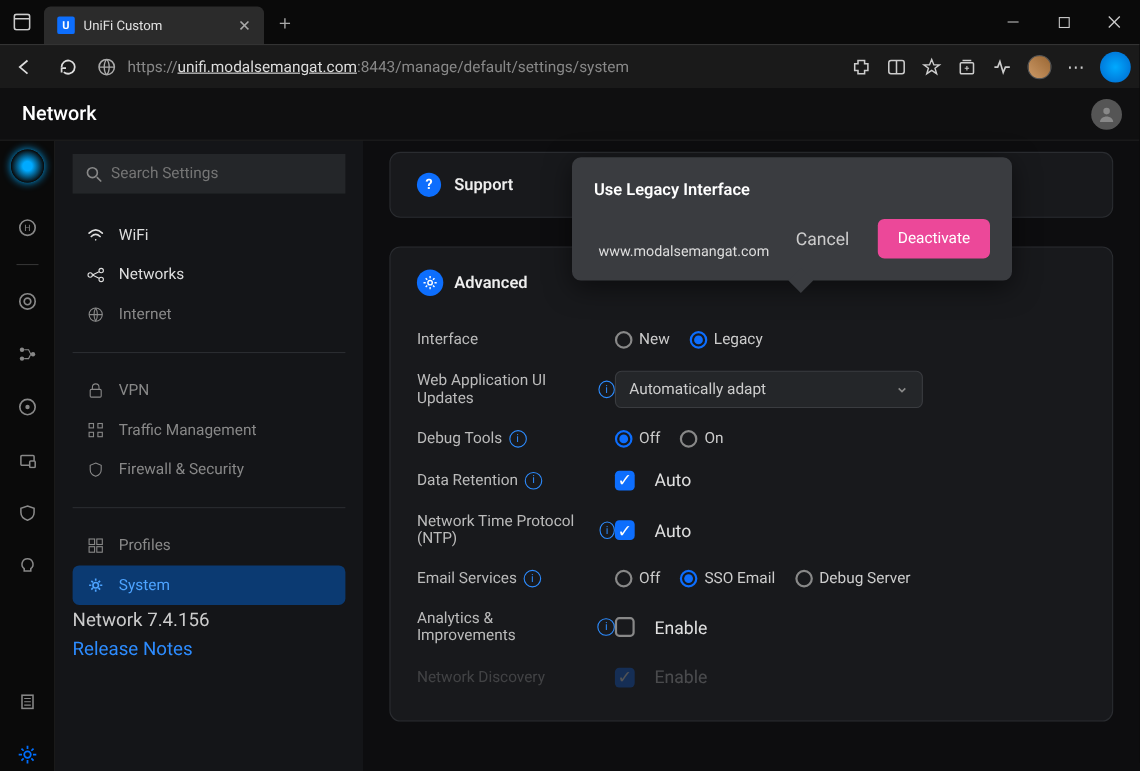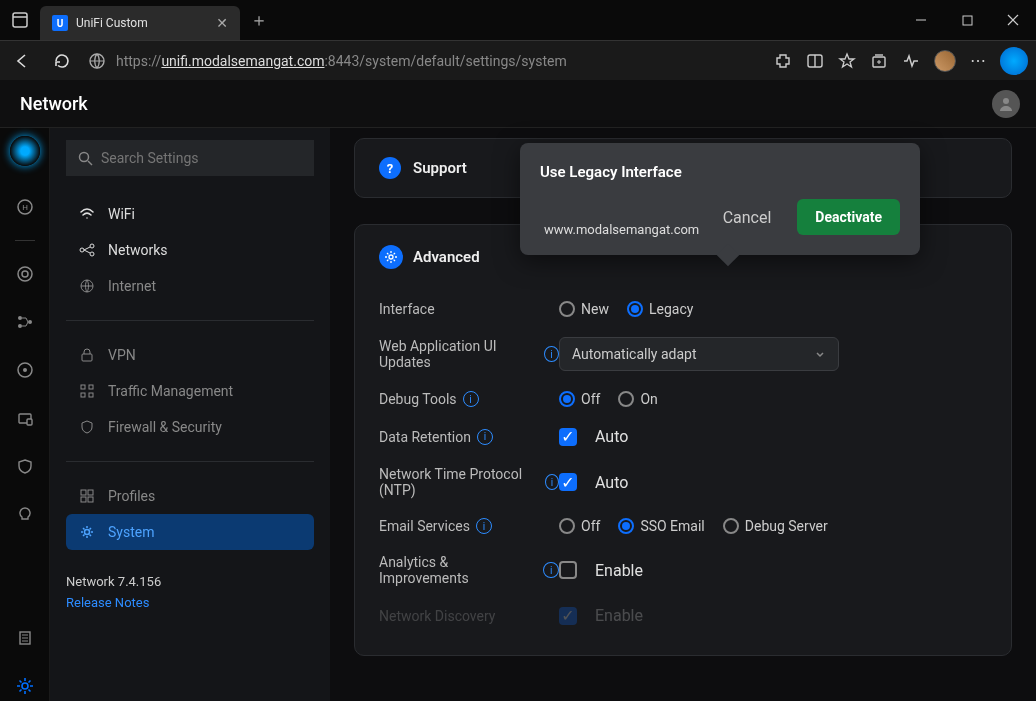--- a/index.html
+++ b/index.html
@@ -41,21 +41,21 @@
 
 .sidebar { width:280px; background:#141518; padding:12px 16px; overflow:hidden; }
 .search-box { background:#242629; border-radius:0; height:36px; display:flex; align-items:center; padding:0 12px; gap:8px; color:#888; margin-bottom:16px; }
 .search-box input { background:none; border:none; outline:none; color:#ddd; font-size:14px; flex:1; }
 .nav-group { padding:4px 0; }
 .nav-item { display:flex; align-items:center; gap:12px; padding:10px 12px; border-radius:6px; color:#888; font-size:14px; cursor:pointer; }
 .nav-item.enabled { color:#ddd; }
 .nav-item.selected { background:#0b3a72; color:#4da3ff; }
 .nav-sep { height:1px; background:#2a2c30; margin:12px 0; }
 .nav-icon { width:18px; display:flex; justify-content:center; }
-.version-block { margin-top:20px; font-size:13px; }
+.version-block { font-size:17px; }
 .version-label { color:#ccc; }
 .release-link { color:#2d8cff; cursor:pointer; margin-top:6px; display:block;}
 
 .content { flex:1; background:#0d0d0f; padding:0 24px; overflow:hidden; position:relative; }
 .panel { background:#18191c; border:1px solid #2a2c30; border-radius:10px; margin-top:26px; padding:20px 24px; }
 .panel.support { height:60px; display:flex; align-items:center; gap:12px; padding:0 24px; margin-top:10px; }
 .panel-header { display:flex; align-items:center; gap:10px; margin-bottom:22px; }
 .panel-title { font-size:15px; font-weight:600; color:#eee; }
 .gear-ic { width:24px; height:24px; border-radius:50%; background:#0d6efd; display:flex; align-items:center; justify-content:center; font-size:14px; }
 .help-ic { width:22px; height:22px; border-radius:50%; background:#0d6efd; color:#fff; display:flex; align-items:center; justify-content:center; font-size:13px; font-weight:bold; }
@@ -73,21 +73,21 @@
 .select-box { background:#242629; border:1px solid #3a3c40; border-radius:6px; padding:8px 12px; min-width:280px; display:flex; align-items:center; justify-content:space-between; font-size:14px; color:#ccc; cursor:pointer; }
 .fade-row { opacity:0.25; }
 
 
 .modal { position:absolute; top:143px; left:520px; width:400px; background:#3a3c40; border-radius:8px; padding:20px; box-shadow:0 6px 24px rgba(0,0,0,0.5); z-index:50; }
 .modal-title { font-size:15px; font-weight:600; color:#fff; margin-bottom:6px; }
 .modal-body { font-size:14px; color:#ccc; line-height:1.45; }
 .modal-foot { display:flex; justify-content:flex-end; gap:12px; margin-top:18px; align-items:center; }
 .modal-url { position:absolute; left:24px; bottom:18px; font-size:13px; color:#ddd; }
 .btn-cancel { color:#ccc; font-size:16px; padding:8px 14px; cursor:pointer; }
-.btn-danger { background:#15803d; color:#fff; font-size:14px; padding:10px 18px; border-radius:6px; cursor:pointer; border:none;font-weight:bold; }
+.btn-danger { background:#ec4899; color:#fff; font-size:14px; padding:10px 18px; border-radius:6px; cursor:pointer; border:none; }
 .modal-arrow { position:absolute; bottom:-8px; left:200px; width:16px; height:16px; background:#3a3c40; transform:rotate(45deg); }
 
 svg { display:block; }
 </style>
 </head>
 <body>
 
 <div class="titlebar">
   <div class="tab-icon-btn">
       <svg width="16" height="16" viewBox="0 0 16 16">
@@ -131,21 +131,21 @@
       <svg width="18" height="18" viewBox="0 0 18 18">
         <path d="M3 9a6 6 0 1 1 2 4.5" fill="none" stroke="#ddd" stroke-width="1.6"></path>
         <path d="M3 14v-4h4" fill="none" stroke="#ddd" stroke-width="1.6"></path>
       </svg>
     </div>
   <div class="url-field">
     <svg width="18" height="18" viewBox="0 0 18 18">
         <circle cx="9" cy="9" r="7" fill="none" stroke="#aaa" stroke-width="1.4"></circle>
         <path d="M2 9h14M9 2c3 3 3 11 0 14M9 2c-3 3-3 11 0 14" fill="none" stroke="#aaa" stroke-width="1.2"></path>
       </svg>
-    <span><span>https://</span><span class="host">unifi.modalsemangat.com</span><span>:8443/system/default/settings/system</span></span>
+    <span><span>https://</span><span class="host">unifi.modalsemangat.com</span><span>:8443/manage/default/settings/system</span></span>
   </div>
   <div class="ext-icons">
     <span class="ext-icon">
         <svg width="18" height="18" viewBox="0 0 18 18">
           <path d="M6 3h6v3h3v6h-3v3H6v-3H3V6h3z" fill="none" stroke="#ccc" stroke-width="1.4"></path>
         </svg>
       </span>
     <span class="ext-icon">
         <svg width="18" height="18" viewBox="0 0 18 18">
           <rect x="2" y="3" width="14" height="12" rx="2" fill="none" stroke="#ccc" stroke-width="1.4"></rect>

